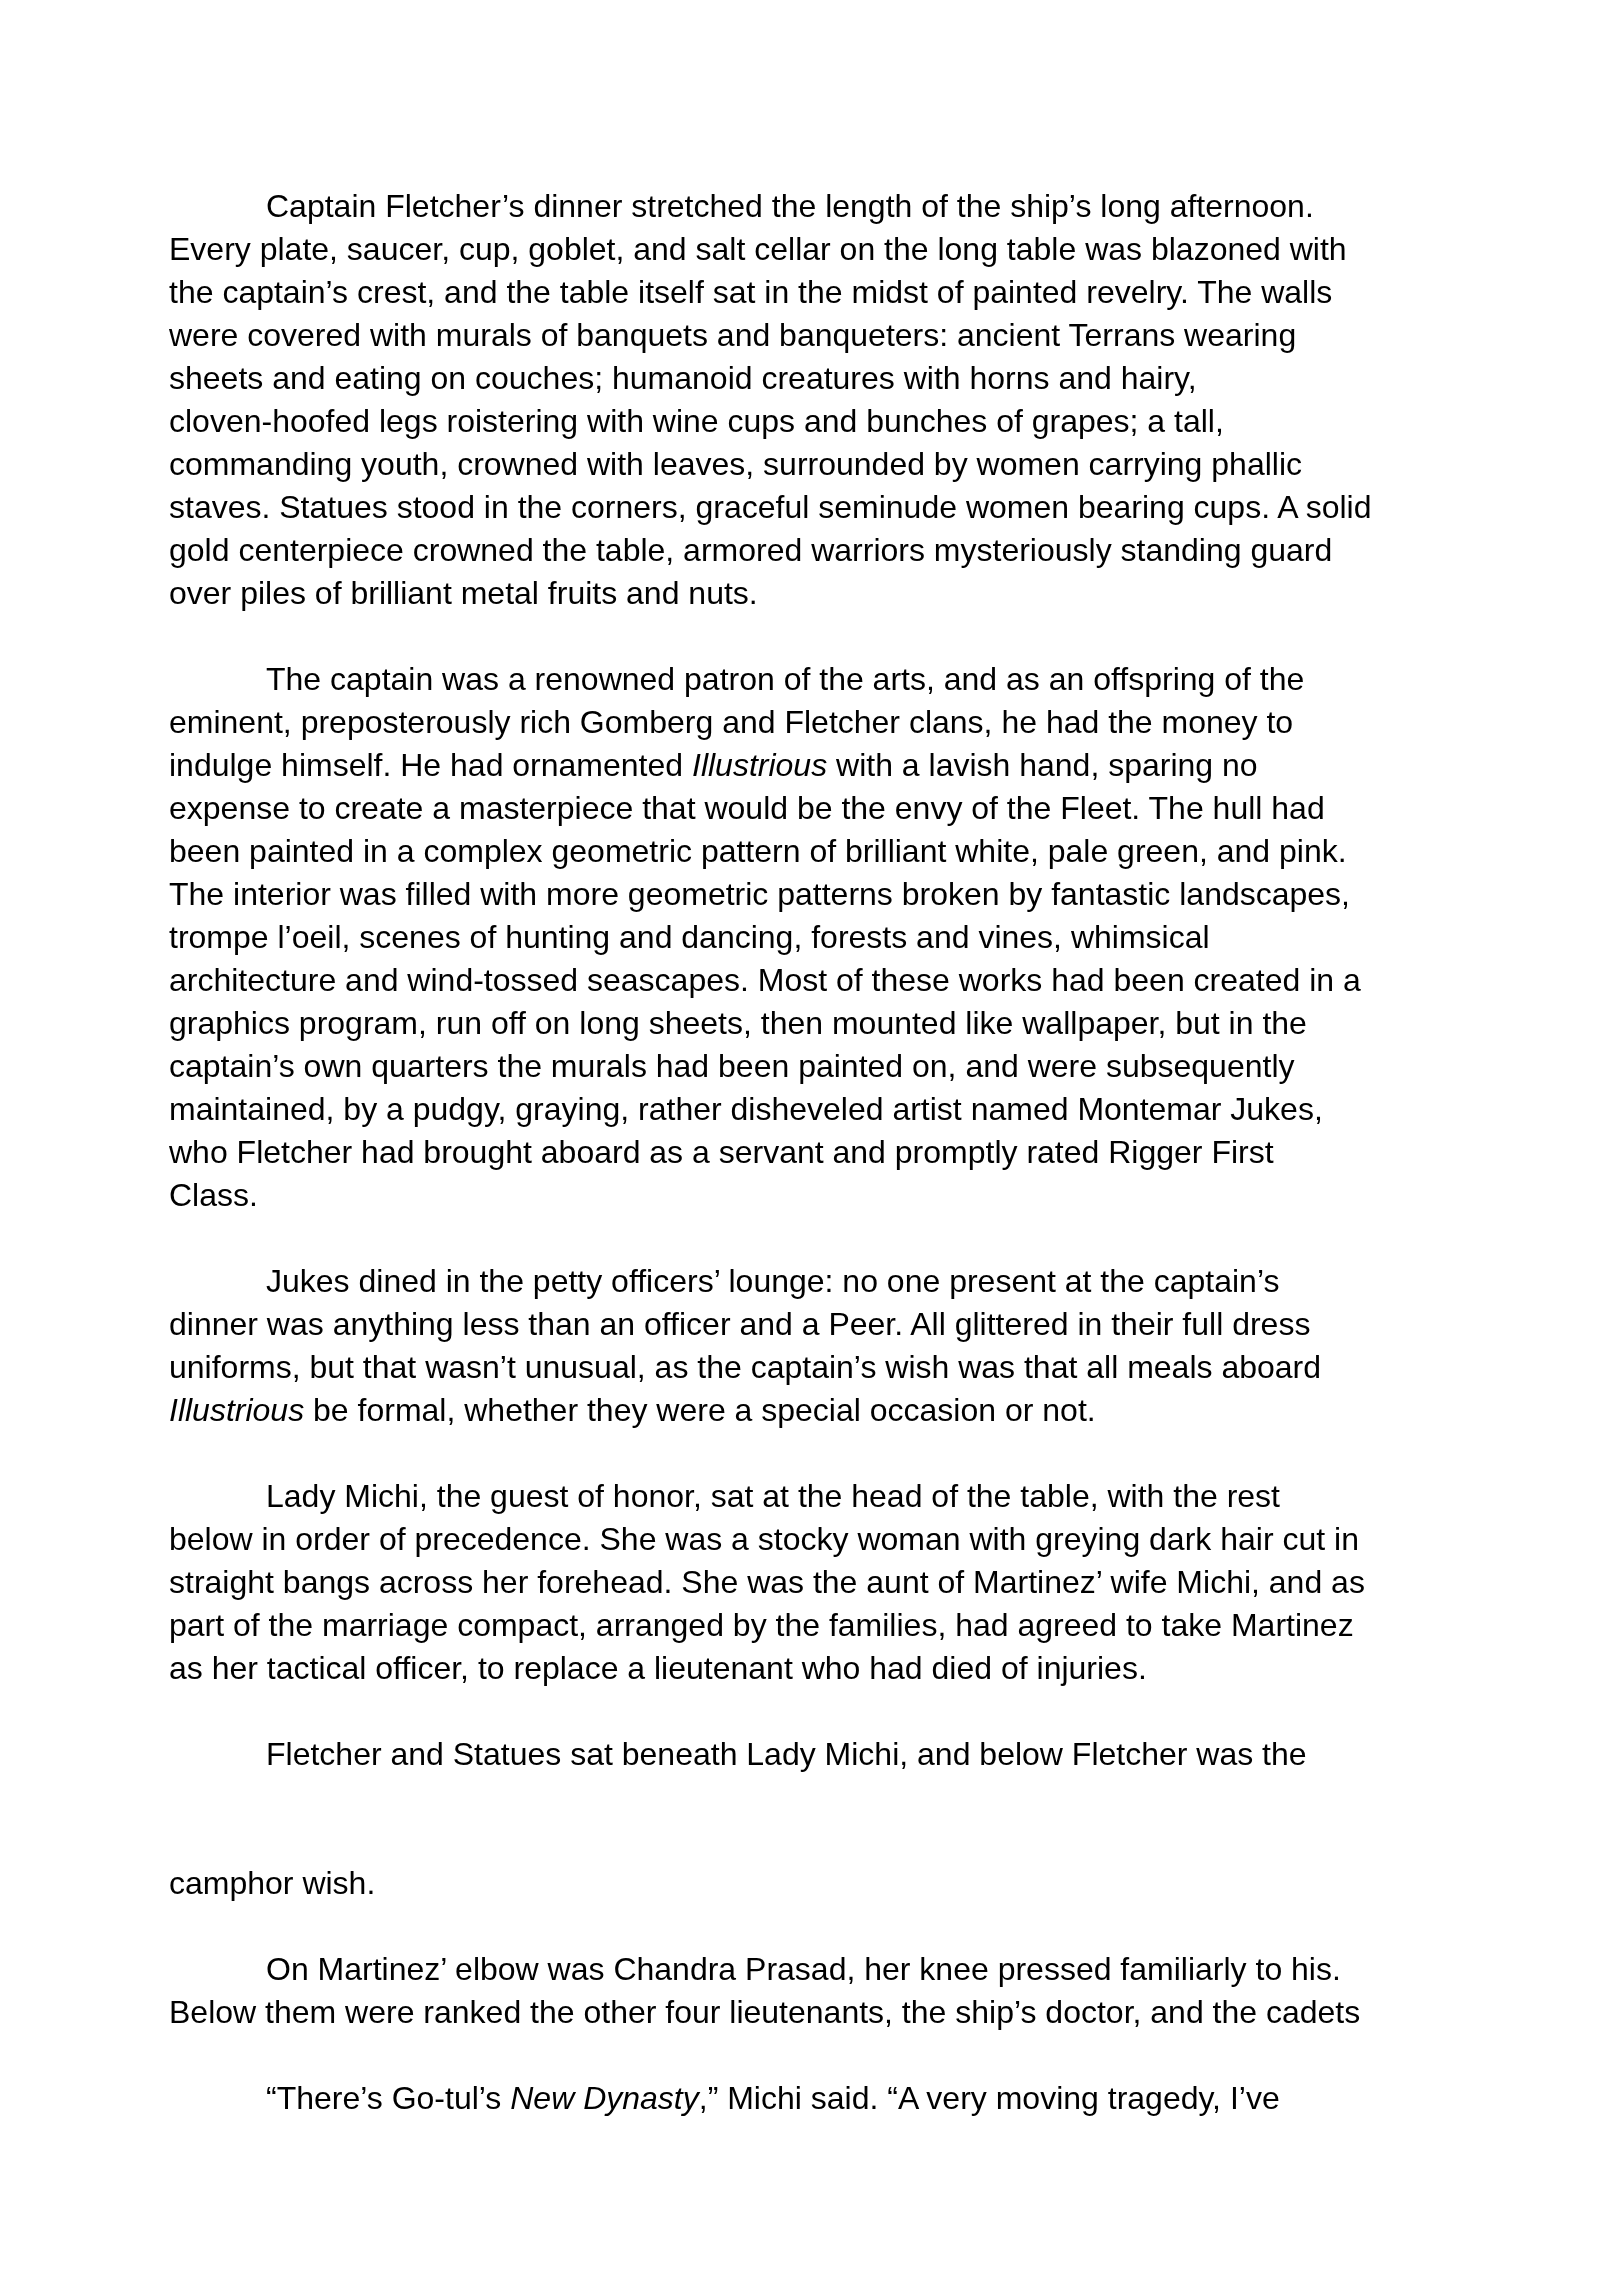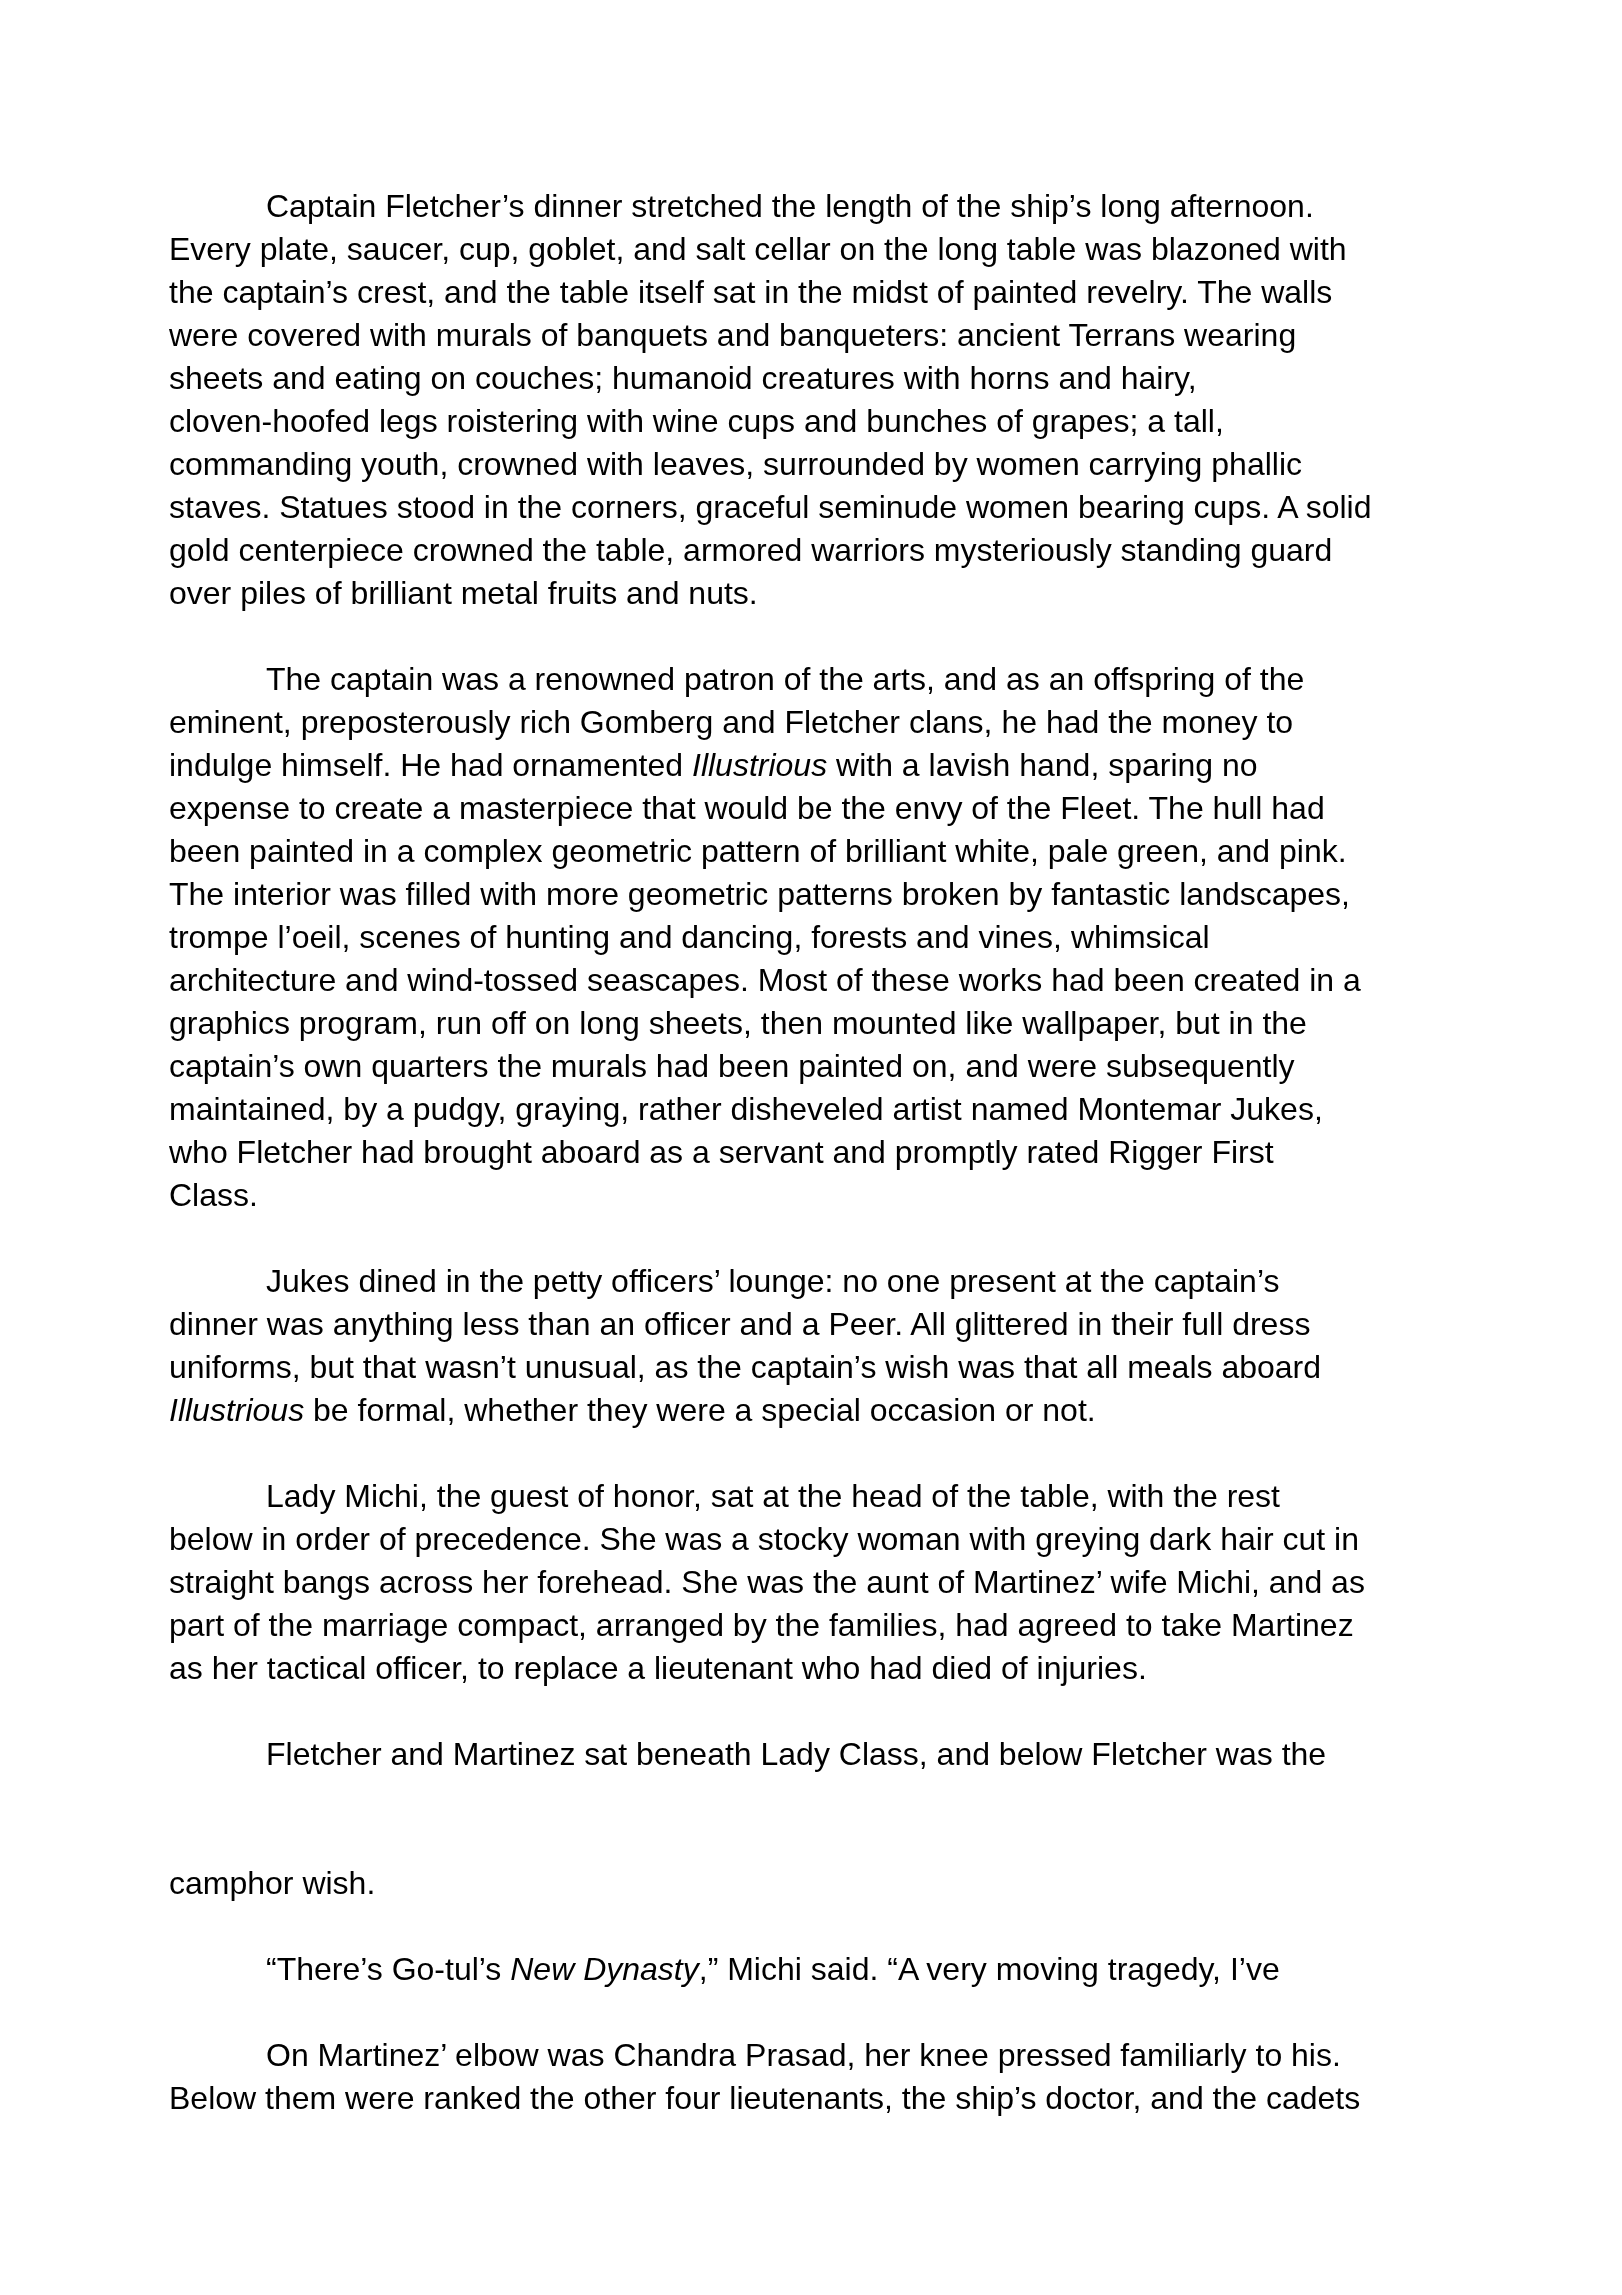--- a/index.html
+++ b/index.html
@@ -36,18 +36,18 @@
 </style>
 </head>
 <body>
 
 <div class="page">
   <div class="text-block">
       <p class="para"><span>Captain Fletcher’s dinner stretched the length of the ship’s long afternoon.</span><br><span>Every plate, saucer, cup, goblet, and salt cellar on the long table was blazoned with</span><br><span>the captain’s crest, and the table itself sat in the midst of painted revelry. The walls</span><br><span>were covered with murals of banquets and banqueters: ancient Terrans wearing</span><br><span>sheets and eating on couches; humanoid creatures with horns and hairy,</span><br><span>cloven-hoofed legs roistering with wine cups and bunches of grapes; a tall,</span><br><span>commanding youth, crowned with leaves, surrounded by women carrying phallic</span><br><span>staves. Statues stood in the corners, graceful seminude women bearing cups. A solid</span><br><span>gold centerpiece crowned the table, armored warriors mysteriously standing guard</span><br><span>over piles of brilliant metal fruits and nuts.</span></p>
       <p class="para"><span>The captain was a renowned patron of the arts, and as an offspring of the</span><br><span>eminent, preposterously rich Gomberg and Fletcher clans, he had the money to</span><br><span>indulge himself. He had ornamented </span><span class="it">Illustrious</span><span> with a lavish hand, sparing no</span><br><span>expense to create a masterpiece that would be the envy of the Fleet. The hull had</span><br><span>been painted in a complex geometric pattern of brilliant white, pale green, and pink.</span><br><span>The interior was filled with more geometric patterns broken by fantastic landscapes,</span><br><span>trompe l’oeil, scenes of hunting and dancing, forests and vines, whimsical</span><br><span>architecture and wind-tossed seascapes. Most of these works had been created in a</span><br><span>graphics program, run off on long sheets, then mounted like wallpaper, but in the</span><br><span>captain’s own quarters the murals had been painted on, and were subsequently</span><br><span>maintained, by a pudgy, graying, rather disheveled artist named Montemar Jukes,</span><br><span>who Fletcher had brought aboard as a servant and promptly rated Rigger First</span><br><span>Class.</span></p>
       <p class="para"><span>Jukes dined in the petty officers’ lounge: no one present at the captain’s</span><br><span>dinner was anything less than an officer and a Peer. All glittered in their full dress</span><br><span>uniforms, but that wasn’t unusual, as the captain’s wish was that all meals aboard</span><br><span class="it">Illustrious</span><span> be formal, whether they were a special occasion or not.</span></p>
       <p class="para"><span>Lady Michi, the guest of honor, sat at the head of the table, with the rest</span><br><span>below in order of precedence. She was a stocky woman with greying dark hair cut in</span><br><span>straight bangs across her forehead. She was the aunt of Martinez’ wife Michi, and as</span><br><span>part of the marriage compact, arranged by the families, had agreed to take Martinez</span><br><span>as her tactical officer, to replace a lieutenant who had died of injuries.</span></p>
-      <p class="para"><span>Fletcher and Martinez sat beneath Lady Class, and below Fletcher was the</span><br><br><br><span>camphor wish.</span></p>
+      <p class="para"><span>Fletcher and Statues sat beneath Lady Michi, and below Fletcher was the</span><br><br><br><span>camphor wish.</span></p>
+      <p class="para"><span>On Martinez’ elbow was Chandra Prasad, her knee pressed familiarly to his.</span><br><span>Below them were ranked the other four lieutenants, the ship’s doctor, and the cadets</span></p>
       <p class="para"><span>“There’s Go-tul’s </span><span class="it">New Dynasty</span><span>,” Michi said. “A very moving tragedy, I’ve</span></p>
-      <p class="para"><span>On Martinez’ elbow was Chandra Prasad, her knee pressed familiarly to his.</span><br><span>Below them were ranked the other four lieutenants, the ship’s doctor, and the cadets</span></p>
     </div>
 </div>
 
 
 </body></html>

